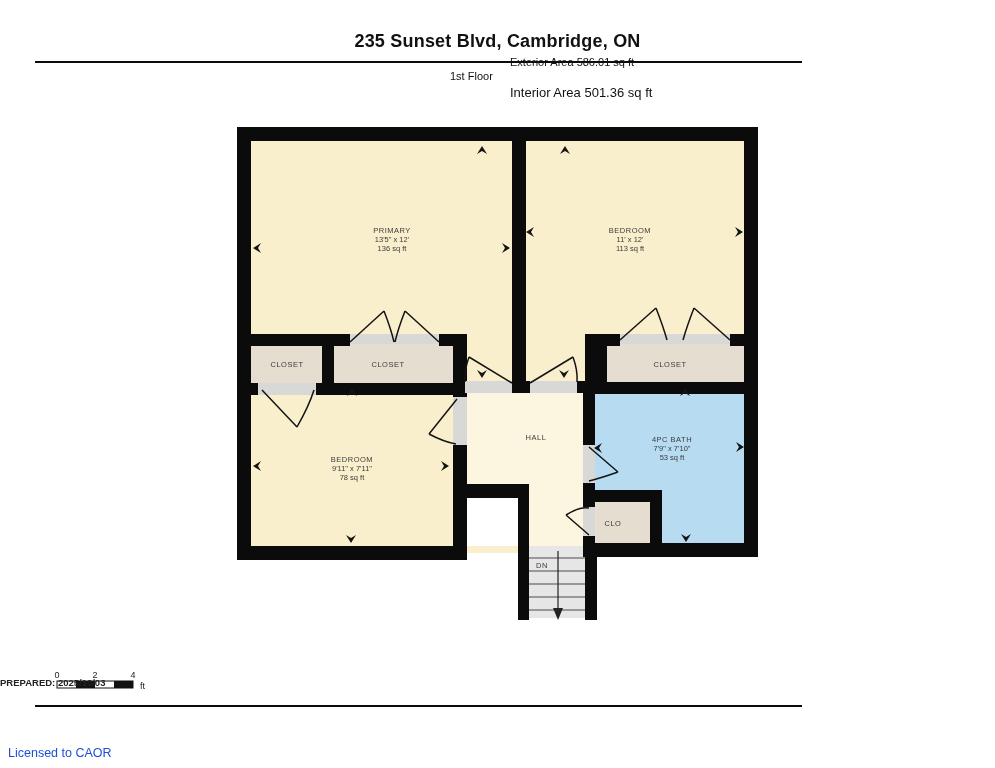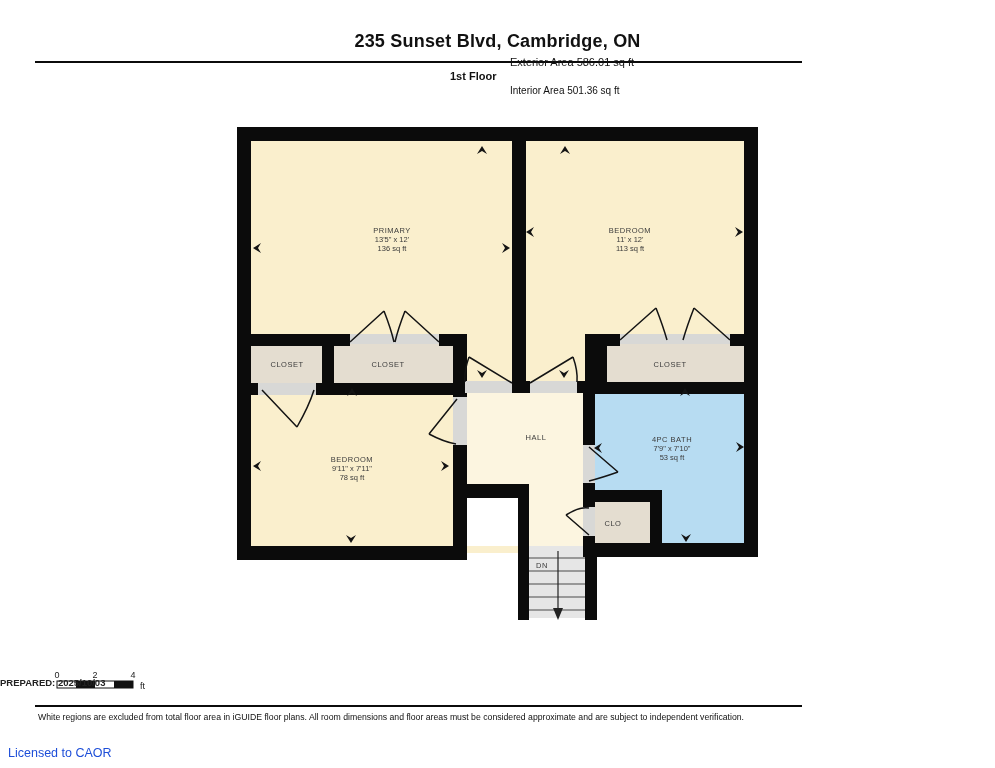--- a/index.html
+++ b/index.html
@@ -1,23 +1,23 @@
 <!DOCTYPE html>
 <html><head>
 <meta charset="utf-8">
 <style>
   html,body{margin:0;padding:0;background:#fff;}
   .page{position:relative;width:802px;height:768px;background:#fff;overflow:hidden;
         font-family:"Liberation Sans", sans-serif;color:#111;}
   .abs{position:absolute;}
   .title{top:31px;left:0;width:995px;text-align:center;font-size:18px;font-weight:700;letter-spacing:.2px;}
   .rule{left:35px;width:923px;height:2px;background:#0b0b0b;}
-  .floorlabel{left:450px;top:70px;font-size:11px;font-weight:700;}
+  .floorlabel{left:450px;top:70px;font-size:11px;font-weight:400;}
   .area1{left:510px;top:56px;font-size:11px;}
-  .area2{left:510px;top:85px;font-size:10px;}
+  .area2{left:510px;top:85px;font-size:13px;}
   .prepared{top:677px;left:0;width:995px;text-align:left;font-size:9.5px;font-weight:700;color:#222;}
   .disclaimer{left:38px;top:712px;font-size:8.7px;color:#111;white-space:nowrap;}
   .licensed{left:8px;top:746px;font-size:12.5px;color:#1d4ed8;}
   svg{position:absolute;top:0;left:0;}
   svg text{font-family:"Liberation Sans", sans-serif;fill:#3b3b3b;}
   .roomname{font-size:7.5px;letter-spacing:.5px;}
   .roomdim{font-size:7.5px;}
   .lbl{font-size:7.5px;letter-spacing:.5px;}
   .scaletxt{font-size:9px;fill:#222;}
 </style>
@@ -194,15 +194,14 @@
       <circle r="16.5" fill="#ffffff" stroke="#c9c9c9" stroke-width="2.5"></circle>
       <circle r="12" fill="#a6d6f1"></circle>
       <path d="M0,-12 L-5.5,4 L5.5,4 Z" fill="#d23227"></path>
       <path d="M0,12 L-5.5,4 L5.5,4 Z" fill="#ffffff" stroke="#b5b5b5" stroke-width="0.8"></path>
       <text y="-21" text-anchor="middle" font-size="9.5" font-style="italic" font-weight="700" fill="#111">N</text>
     </g>
   </svg>
 
   <div class="abs prepared">PREPARED: 2025/10/03</div>
   <div class="abs rule" style="top:705px;"></div>
-  <div class="abs disclaimer">White regions are excluded from total floor area in iGUIDE floor plans. All room dimensions and floor areas must be considered approximate and are subject to independent verification.</div>
   <div class="abs licensed">Licensed to CAOR</div>
 </div>
 
 </body></html>

